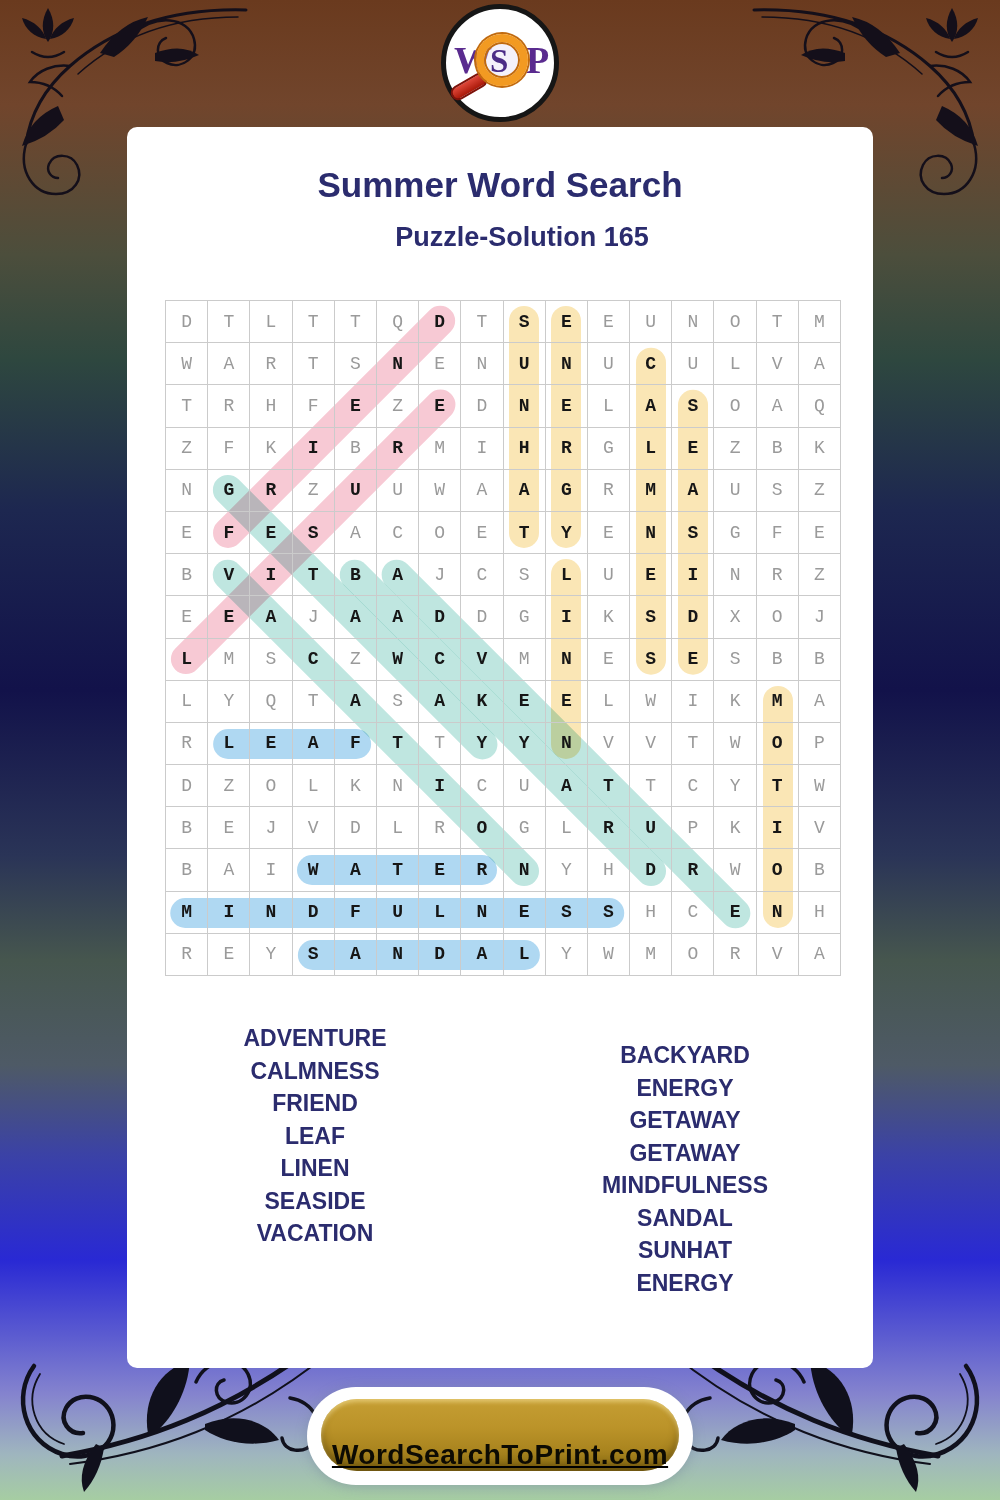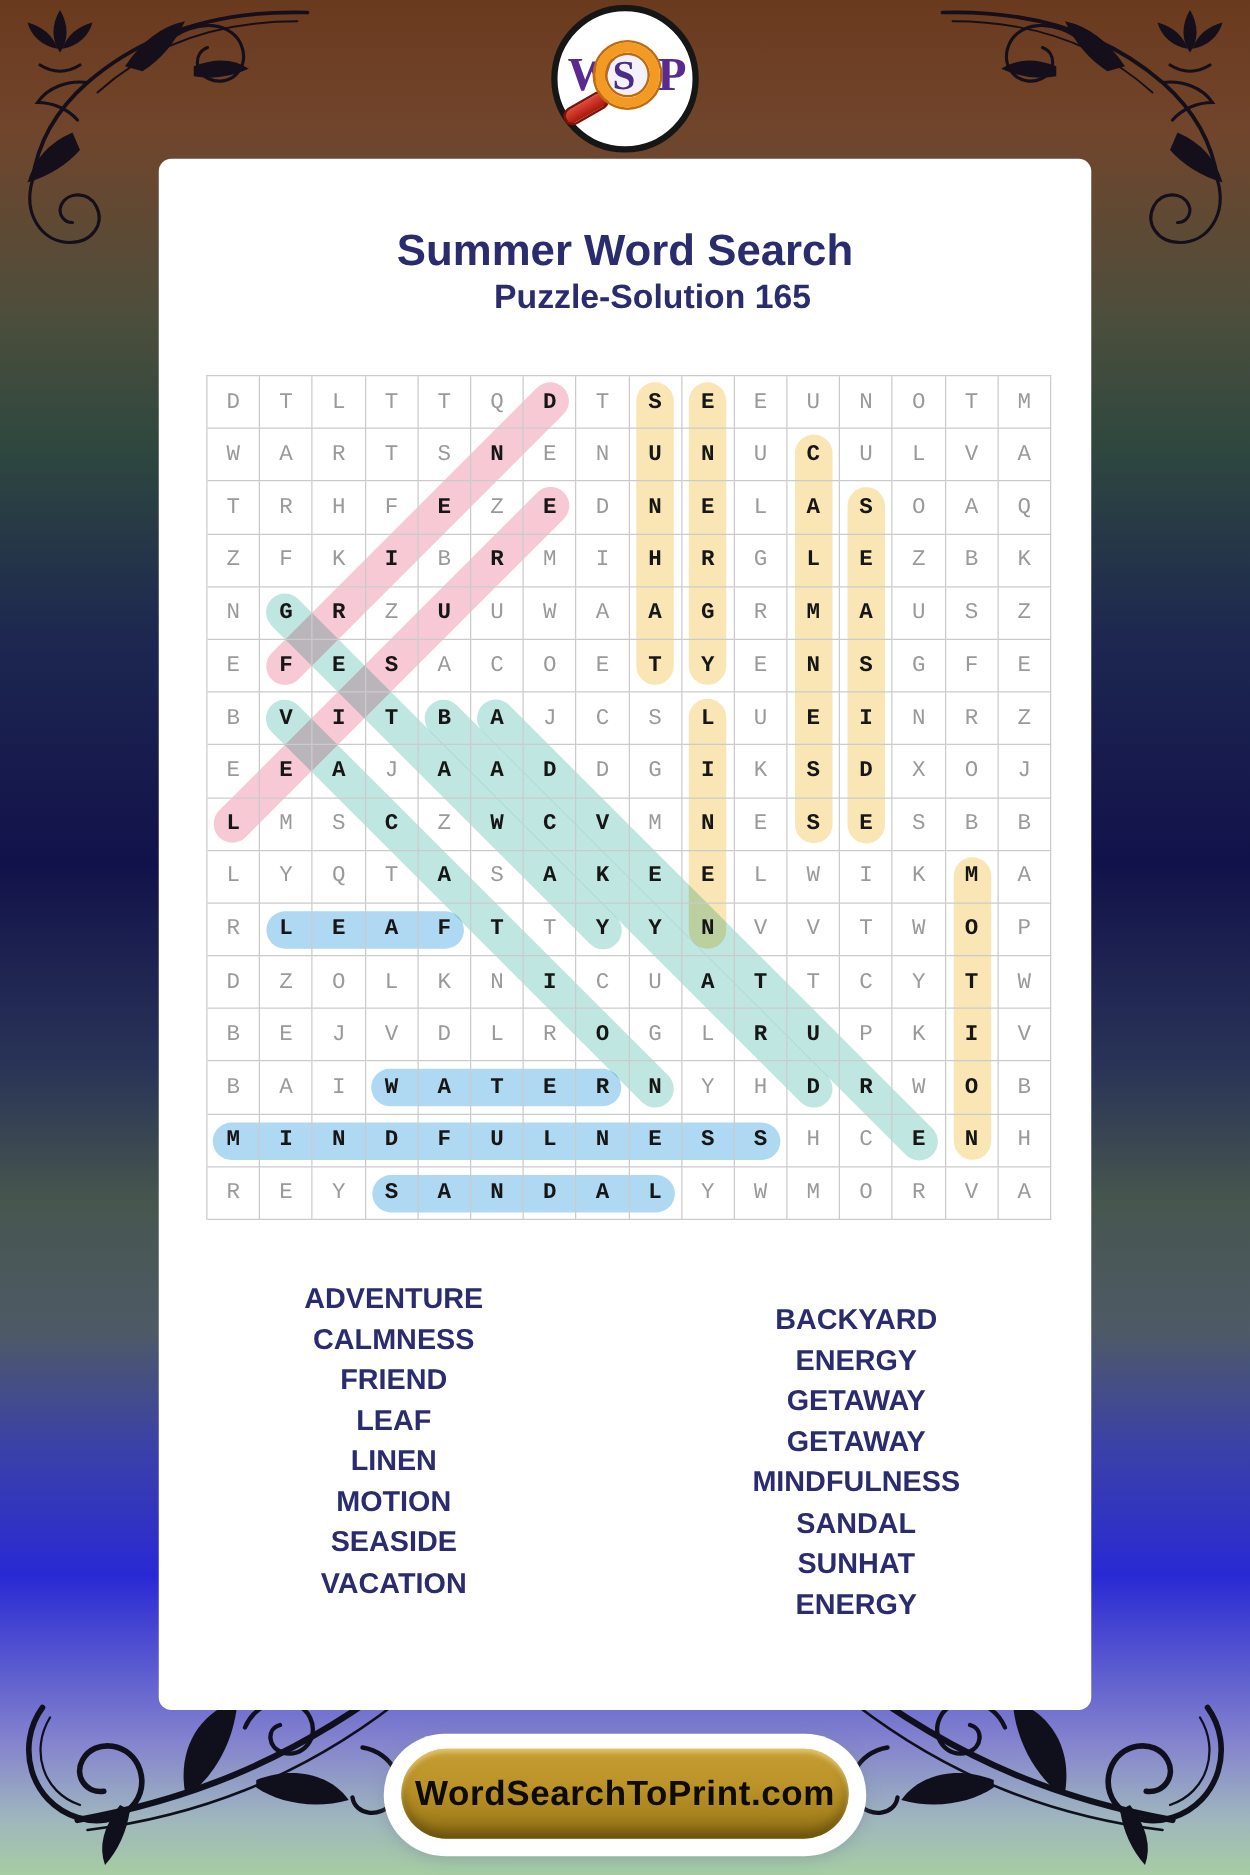--- a/index.html
+++ b/index.html
@@ -28,21 +28,21 @@
   .lens{position:absolute;left:35px;top:30px;width:52px;height:52px;
     border:8px solid #F29A22;border-radius:50%;box-sizing:border-box;
     background:rgba(224,216,240,0.35);
     box-shadow:0 0 0 2px #C06A0F, inset 0 0 0 2px #C06A0F;z-index:2;}
   .handle{position:absolute;left:8px;top:75px;width:40px;height:15px;
     background:linear-gradient(180deg,#E0483A,#A81808);
     border:2px solid #7E120A;border-radius:9px;transform:rotate(-30deg);
     box-sizing:border-box;z-index:1;}
   
   .title{position:absolute;top:38px;left:0;width:100%;text-align:center;
-    font-weight:bold;font-size:35px;color:#2B2C6E;z-index:3;margin-top:16px;}
+    font-weight:bold;font-size:35px;color:#2B2C6E;z-index:3;}
   .subtitle{position:absolute;top:95px;left:0;width:100%;text-align:center;
     font-weight:bold;font-size:27px;color:#2B2C6E;z-index:3;padding-left:22px;}
   
   .grid-wrap{position:absolute;left:38px;top:173px;width:676px;height:676px;background:#fff;}
   .hl-layer{position:absolute;left:0;top:0;width:100%;height:100%;z-index:1;}
   .hl{position:absolute;mix-blend-mode:multiply;border-radius:15px;}
   .cells{position:absolute;left:0;top:0;width:676px;height:676px;z-index:2;
     display:grid;grid-template-columns:repeat(16,1fr);grid-template-rows:repeat(16,1fr);
     border-top:1px solid #CBCBCB;border-left:1px solid #CBCBCB;box-sizing:border-box;}
   .cell{border-right:1px solid #CBCBCB;border-bottom:1px solid #CBCBCB;box-sizing:border-box;
@@ -54,21 +54,21 @@
     font-weight:bold;font-size:23px;line-height:32.5px;color:#2B2C6E;}
   .words-left{left:13px;}
   .words-right{left:383px;margin-top:17px;}
   
   .btn-outer{position:absolute;left:307px;top:1387px;width:386px;height:98px;
     background:#fff;border-radius:49px;z-index:3;
     box-shadow:0 2px 12px rgba(110,130,150,0.4);}
   .btn-gold{position:absolute;left:14px;top:12px;right:14px;bottom:14px;border-radius:37px;
     background:linear-gradient(180deg,#C59E33 0%,#BB9329 40%,#AA851F 70%,#8A6C13 100%);
     box-shadow:inset 0 3px 4px rgba(255,235,160,0.55), inset 0 -6px 9px rgba(70,52,6,0.5);
-    display:flex;align-items:center;justify-content:center;}
+    display:flex;align-items:flex-end;justify-content:center;text-decoration:underline;}
   .btn-label{font-weight:bold;font-size:28px;color:#0D0B03;letter-spacing:0.5px;}
 </style>
 </head>
 <body>
 
 <div class="page">
 
   <svg class="orn orn-tl" width="250" height="230" viewBox="0 0 250 230">
     <g fill="none" stroke="#140F1A" stroke-width="3" stroke-linecap="round">
       <path d="M246,10 C175,8 115,27 70,66 C45,88 30,114 26,144"></path>
@@ -419,21 +419,20 @@
           <div class="cell">A</div>
         </div>
     </div>
 
     <div class="words words-left">
         <div class="word">ADVENTURE</div>
         <div class="word">CALMNESS</div>
         <div class="word">FRIEND</div>
         <div class="word">LEAF</div>
         <div class="word">LINEN</div>
-        <div class="word">MOTION</div>
         <div class="word">SEASIDE</div>
         <div class="word">VACATION</div>
       </div>
     <div class="words words-right">
         <div class="word">BACKYARD</div>
         <div class="word">ENERGY</div>
         <div class="word">GETAWAY</div>
         <div class="word">GETAWAY</div>
         <div class="word">MINDFULNESS</div>
         <div class="word">SANDAL</div>

